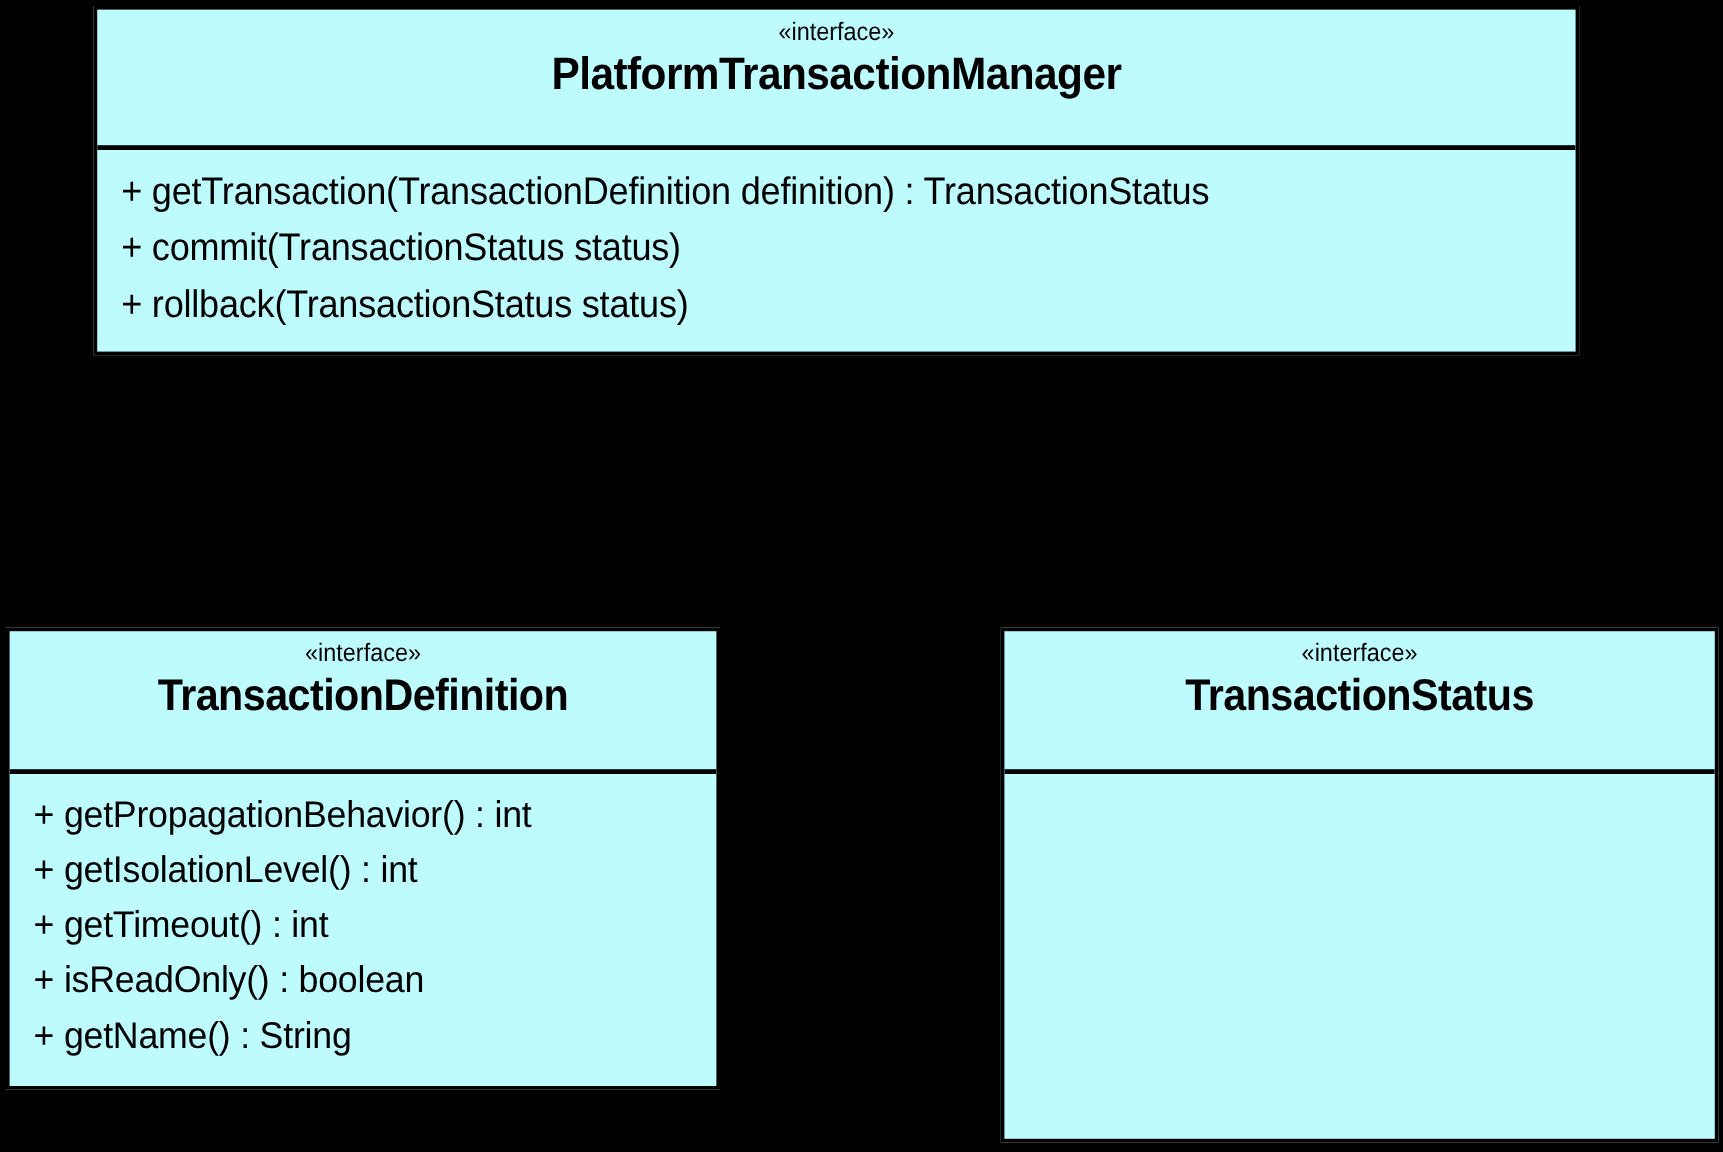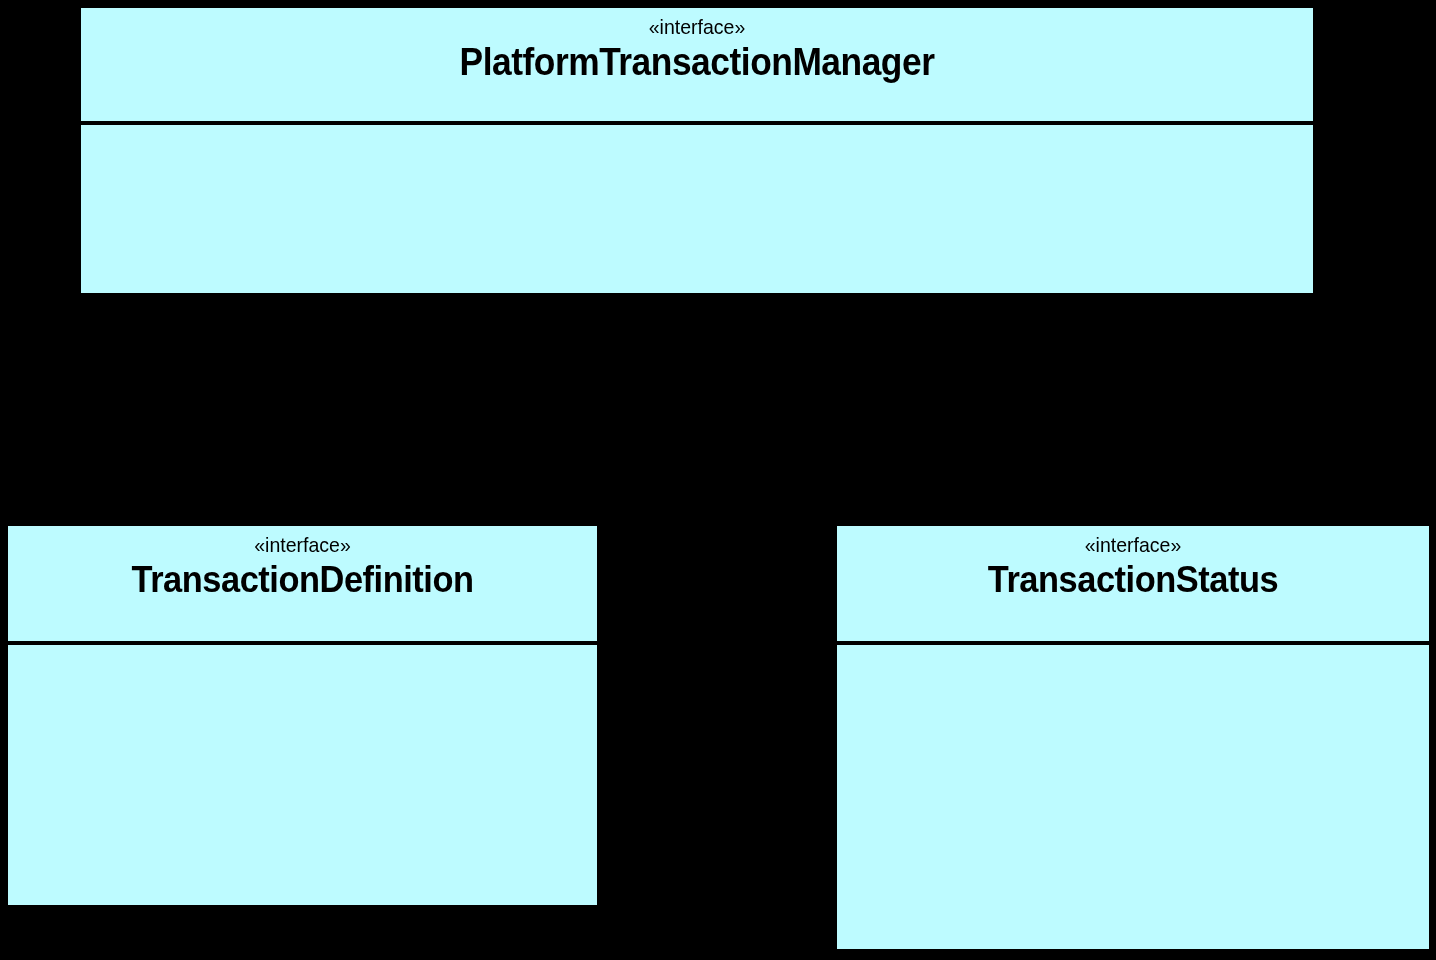--- a/index.html
+++ b/index.html
@@ -114,26 +114,38 @@
 </head>
 <body>
 
 <div class="diagram-canvas">
 
   <div class="uml-class" id="class-platform-transaction-manager">
     <div class="uml-header">
       <span class="uml-stereotype">«interface»</span>
       <span class="uml-name">PlatformTransactionManager</span>
     </div>
+    <div class="uml-members">
+      <div class="uml-member">+ getTransaction(TransactionDefinition definition) : TransactionStatus</div>
+      <div class="uml-member">+ commit(TransactionStatus status)</div>
+      <div class="uml-member">+ rollback(TransactionStatus status)</div>
+    </div>
   </div>
 
   <div class="uml-class" id="class-transaction-definition">
     <div class="uml-header">
       <span class="uml-stereotype">«interface»</span>
       <span class="uml-name">TransactionDefinition</span>
+    </div>
+    <div class="uml-members">
+      <div class="uml-member">+ getPropagationBehavior() : int</div>
+      <div class="uml-member">+ getIsolationLevel() : int</div>
+      <div class="uml-member">+ getTimeout() : int</div>
+      <div class="uml-member">+ isReadOnly() : boolean</div>
+      <div class="uml-member">+ getName() : String</div>
     </div>
   </div>
 
   <div class="uml-class" id="class-transaction-status">
     <div class="uml-header">
       <span class="uml-stereotype">«interface»</span>
       <span class="uml-name">TransactionStatus</span>
     </div>
   </div>
 

